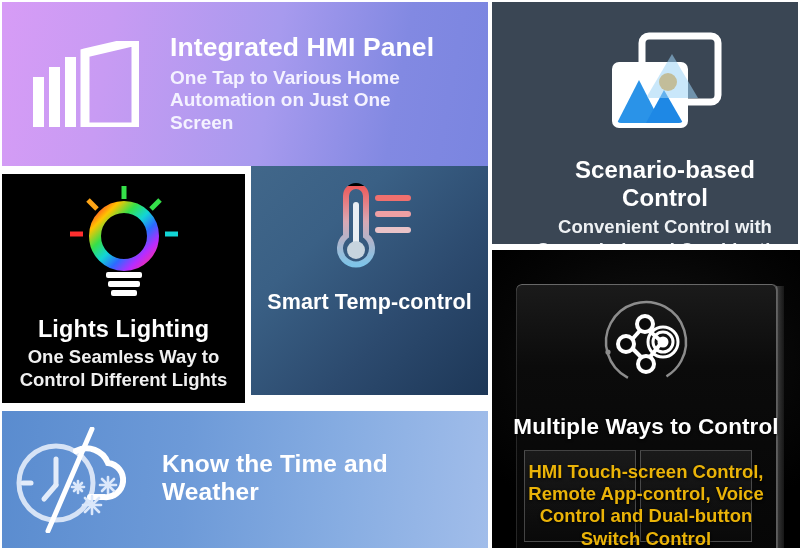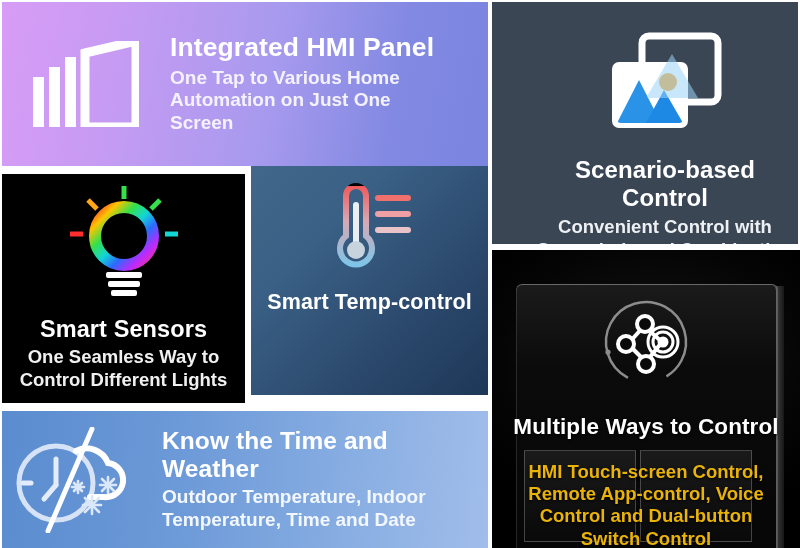--- a/index.html
+++ b/index.html
@@ -192,21 +192,21 @@
           <line x1="114" y1="48" x2="101" y2="48" stroke="#12d5d5"></line>
         </g>
         <circle cx="60" cy="50" r="29" fill="none" stroke="url(#g1)" stroke-width="12"></circle>
         <g fill="#ffffff">
           <rect x="42" y="86" width="36" height="6" rx="2"></rect>
           <rect x="44" y="95" width="32" height="6" rx="2"></rect>
           <rect x="47" y="104" width="26" height="6" rx="2"></rect>
         </g>
       </svg>
     </div>
-    <div class="t-title">Smart Sensors</div>
+    <div class="t-title">Lights Lighting</div>
     <div class="t-sub nowrap">One Seamless Way to
 Control Different Lights</div>
   </div>
 
   <div class="panel" id="p-temp">
     <div class="icon-wrap">
       <svg width="104" height="94" viewBox="0 0 104 94">
         <defs>
           <linearGradient id="tg" x1="0" y1="0" x2="0" y2="1">
             <stop offset="0%" stop-color="#f4webb"></stop>
@@ -292,18 +292,16 @@
             <line x1="-9" y1="0" x2="9" y2="0"></line>
               <line x1="0" y1="-9" x2="0" y2="9"></line>
             <line x1="-7" y1="-7" x2="7" y2="7"></line>
               <line x1="-7" y1="7" x2="7" y2="-7"></line>
           </g>
         </g>
       </svg>
     </div>
     <div class="txt">
       <div class="t-title">Know the Time and Weather</div>
-      <div class="t-sub nowrap">Outdoor Temperature, Indoor
-Temperature, Time and Date</div>
     </div>
   </div>
 
 </div>
 
 </body></html>

